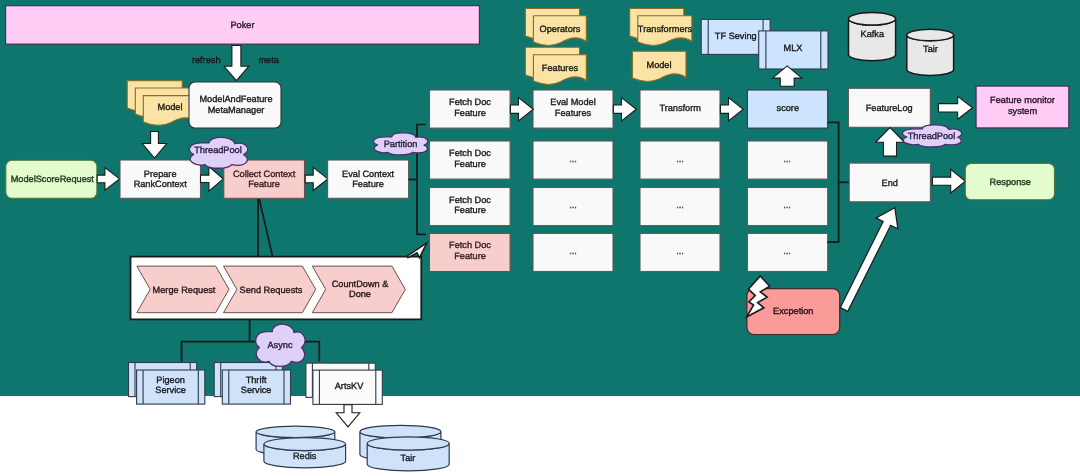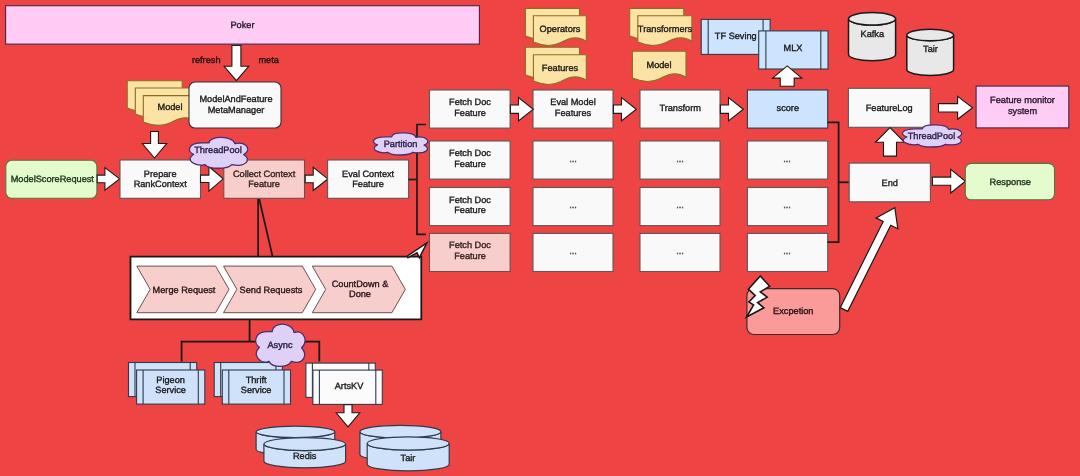--- a/index.html
+++ b/index.html
@@ -1,18 +1,18 @@
 <!DOCTYPE html>
 <html><head>
 <meta charset="utf-8">
 <title>Architecture Diagram</title>
 <style>
   html,body{margin:0;padding:0;background:#ffffff;}
   body{width:1080px;height:476px;overflow:hidden;}
-  #canvas{position:relative;width:1080px;height:476px;background:#ef4444;}
+  #canvas{position:relative;width:1080px;height:396px;background:#0f766e;}
   svg#diagram{display:block;}
   text{font-family:"Liberation Sans","DejaVu Sans",sans-serif;-webkit-font-smoothing:antialiased;text-rendering:geometricPrecision;paint-order:stroke fill;stroke-width:0.32px;stroke:currentColor;}
   svg{shape-rendering:geometricPrecision;}
 </style>
 </head>
 <body>
 
 <div id="canvas">
 <svg id="diagram" width="1080" height="476" viewBox="0 0 1080 476" xmlns="http://www.w3.org/2000/svg">
 <defs>

